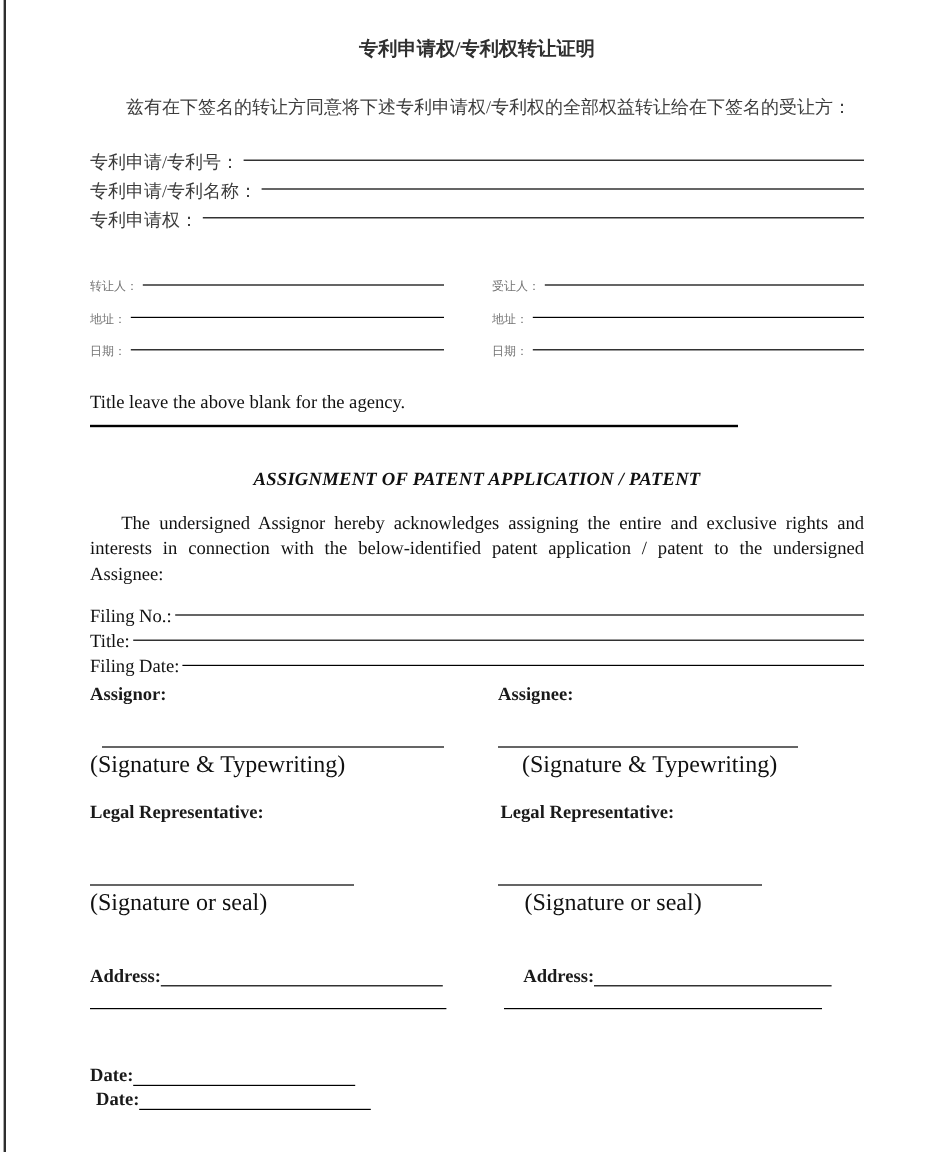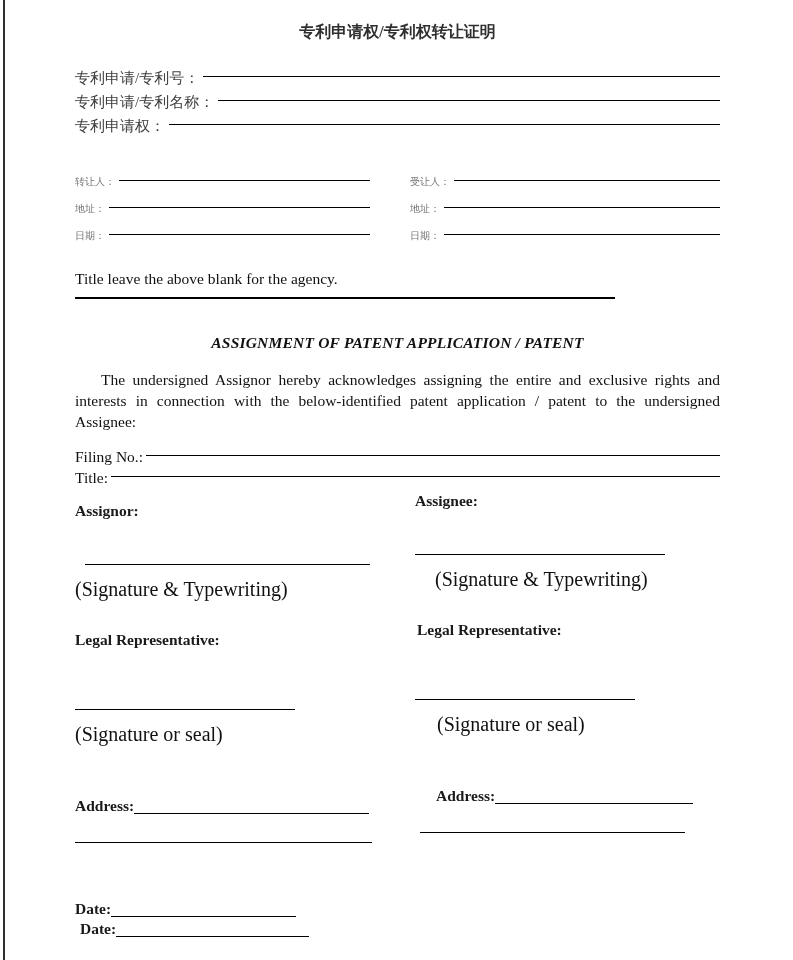--- a/index.html
+++ b/index.html
@@ -11,21 +11,21 @@
     font-family:"Liberation Serif","DejaVu Serif",serif;
     color:#1a1a1a;
     box-sizing:border-box;
   }
   .edge{
     position:absolute;left:3px;top:0;bottom:0;width:2px;background:#2e2e2e;
   }
   .content{
     position:absolute;left:0;top:0;width:793px;height:680px;
     box-sizing:border-box;
-    padding:20px 73px 0 75px;
+    padding:30px 73px 0 75px;
   }
   
   .title{
     margin:0;text-align:center;
     font-size:16px;line-height:24px;font-weight:700;color:#2f2f2f;
   }
   .cn-intro{
     margin:26px 0 0 0;
     font-size:15px;line-height:21px;color:#3d3d3d;
     text-align:justify;text-indent:30px;
@@ -56,21 +56,21 @@
   }
   .en-intro{
     margin:16px 0 0 0;font-size:15.5px;line-height:21px;color:#111;
     text-align:justify;text-indent:26px;
   }
   .en-fields{margin-top:14px;}
   .frow.en{height:21px;font-size:15.5px;color:#111;}
   .frow.en .fill{border-bottom-width:1.5px;margin-bottom:2px;margin-left:3px;}
   
   .two-col{display:flex;}
-  .col-l{width:340px;box-sizing:border-box;margin-top:10px;}
+  .col-l{width:340px;box-sizing:border-box;}
   .col-r{flex:1;box-sizing:border-box;}
   .heads{margin-top:4px;font-size:15.5px;font-weight:700;line-height:18px;}
   .blank{height:0;border-bottom:1.5px solid #000;}
   .sig-lines{margin-top:34px;}
   .sig-lines .l{width:285px;margin-left:10px;}
   .sig-lines .r{width:250px;}
   .caption{margin-top:4px;font-size:20px;line-height:20px;color:#111;gap:20px;}
   .legal{margin-top:22px;font-size:15.5px;font-weight:700;line-height:18px;}
   .legal .col-r{padding-left:2px;}
   .short-lines{margin-top:50px;}
@@ -93,20 +93,21 @@
 </style>
 </head>
 <body>
 
 <div class="page">
   <div class="edge"></div>
   <div class="content">
 
     <h1 class="title">专利申请权/专利权转让证明</h1>
 
+    <p class="cn-intro">兹有在下签名的转让方同意将下述专利申请权/专利权的全部权益转让给在下签名的受让方：</p>
 
     <div class="cn-fields">
       <div class="frow cn">
         <span class="lbl">专利申请/专利号：</span>
         <span class="fill"></span>
       </div>
       <div class="frow cn">
         <span class="lbl">专利申请/专利名称：</span>
         <span class="fill"></span>
       </div>
@@ -156,20 +157,24 @@
 
     <div class="en-fields">
       <div class="frow en">
         <span class="lbl">Filing No.:</span>
         <span class="fill"></span>
       </div>
       <div class="frow en">
         <span class="lbl">Title:</span>
         <span class="fill"></span>
       </div>
+      <div class="frow en">
+        <span class="lbl">Filing Date:</span>
+        <span class="fill"></span>
+      </div>
     </div>
 
     <div class="two-col heads">
       <div class="col-l">Assignor:</div>
       <div class="col-r">Assignee:</div>
     </div>
 
     <div class="two-col sig-lines">
       <div class="col-l">
           <div class="blank l"></div>

